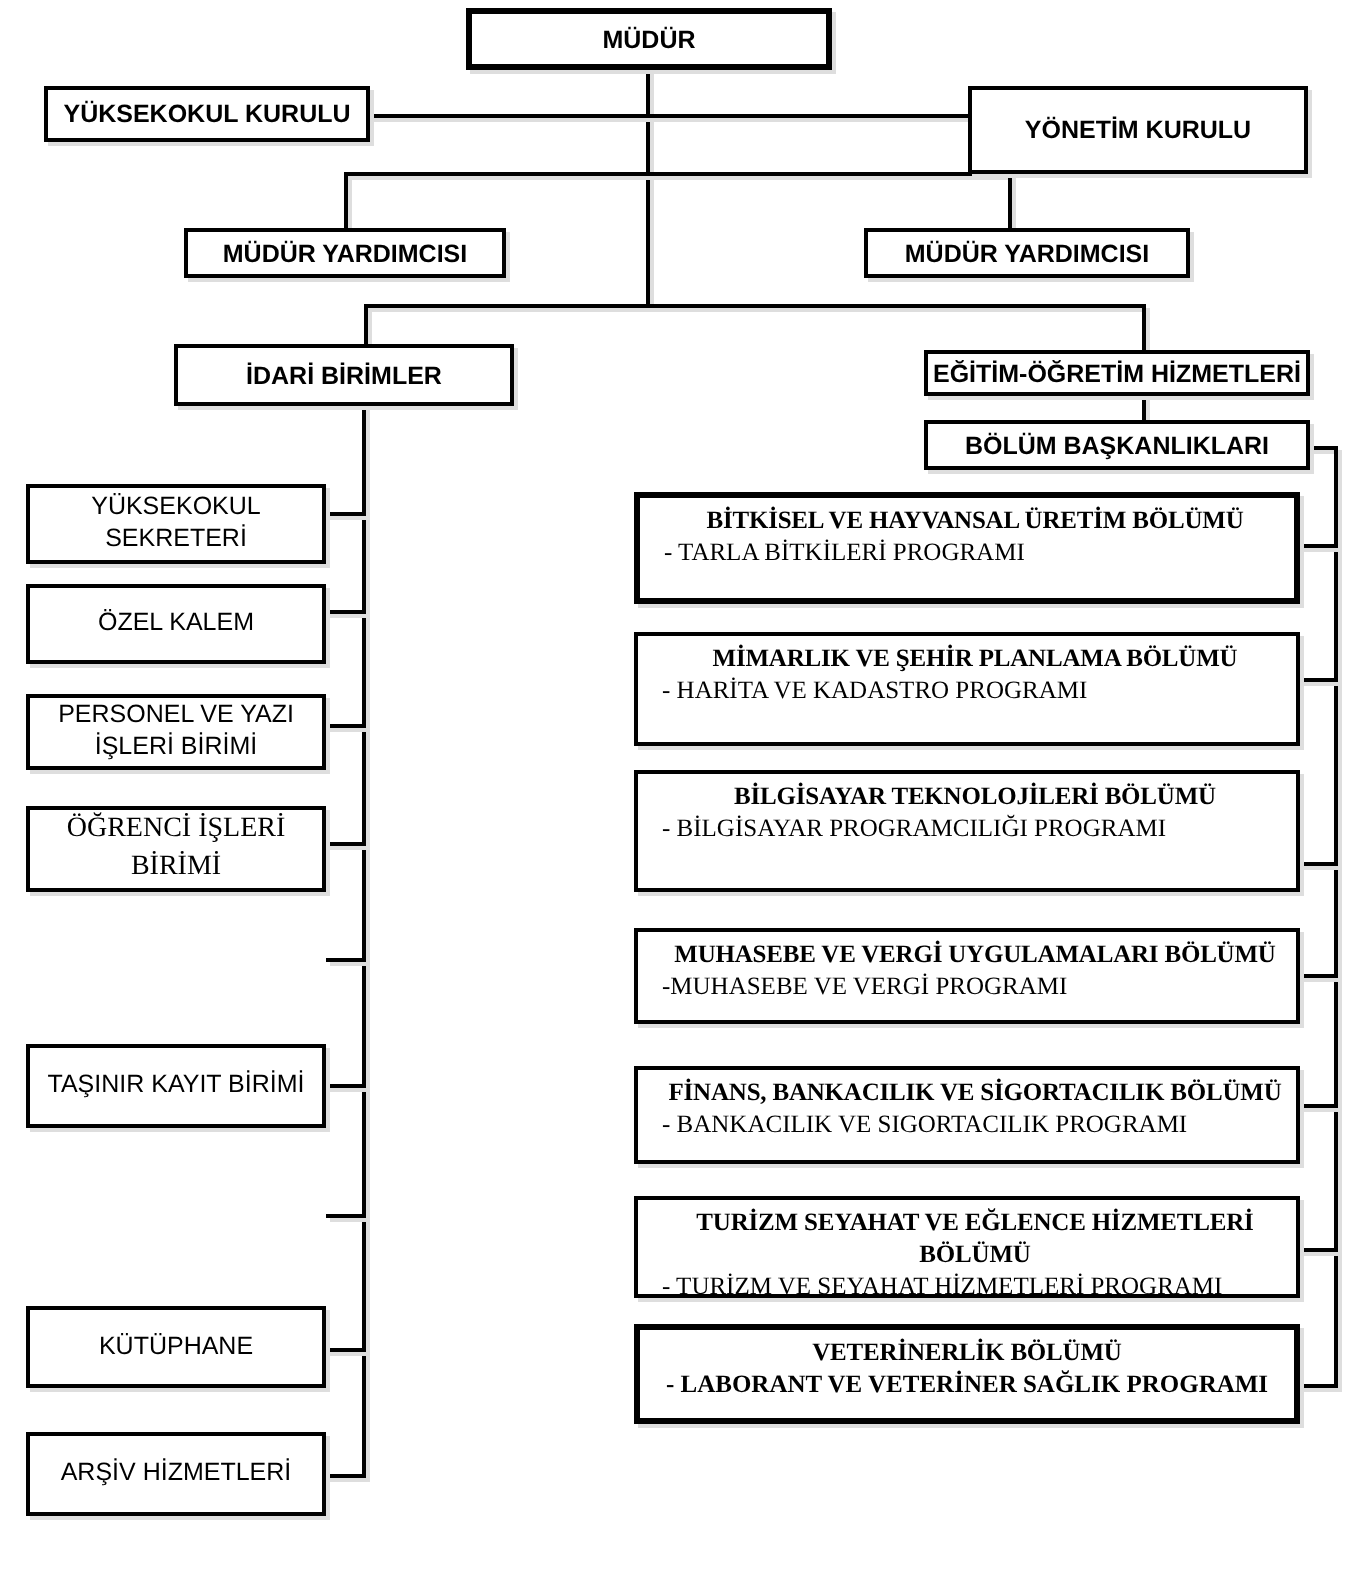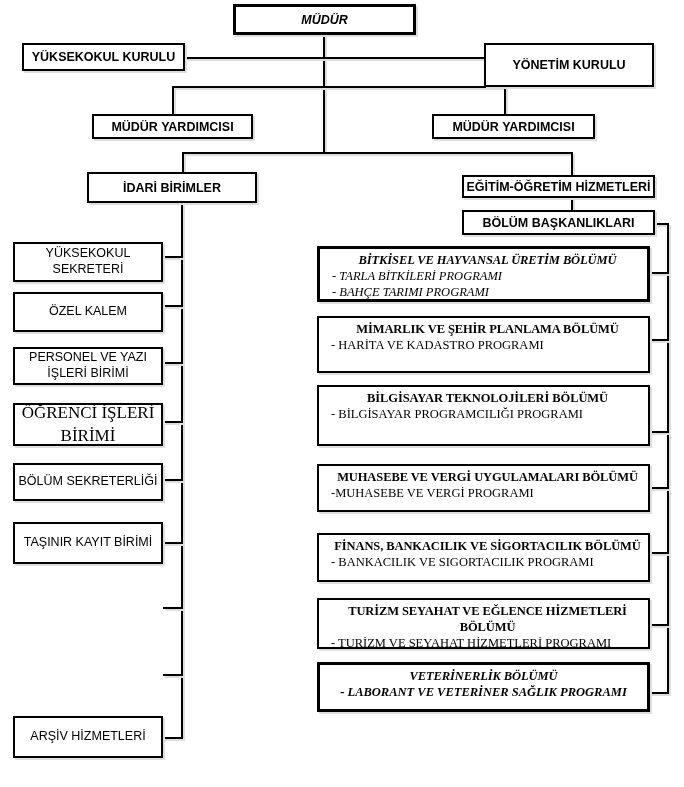--- a/index.html
+++ b/index.html
@@ -5,28 +5,28 @@
   html,body { margin:0; padding:0; background:#ffffff; }
   .stage {
     position:relative; width:684px; height:787px; background:#ffffff;
     font-family:"Liberation Sans", sans-serif; color:#000; overflow:hidden;
   }
   .box {
     position:absolute; box-sizing:border-box; background:#ffffff;
     border:2px solid #000; display:flex; align-items:center; justify-content:center;
     text-align:center; box-shadow:2px 2px 0 #dedede;
   }
-  .b3 { border-width:3px;font-style:italic; }
+  .b3 { border-width:3px; }
   .toplabel { font-weight:bold; font-size:12.5px; letter-spacing:0; }
   .unit {
     font-weight:normal; font-size:12.5px; white-space:pre-line; line-height:1.25;
     padding:0 2px;
   }
   .unit-serif {
-    font-family:"Liberation Serif", serif; font-weight:normal; font-size:17px;
+    font-family:"Liberation Serif", serif; font-weight:normal; font-size:14px;
     line-height:1.3;
     text-align:center;
   }
   .dept {
     display:block; text-align:left; padding:3px 4px 11px 12px;
   }
   .dept-title {
     display:block; text-align:center; font-family:"Liberation Serif", serif;
     font-weight:bold; font-size:12.5px; line-height:16px; letter-spacing:-0.1px;
   }
@@ -96,32 +96,31 @@
 SEKRETERİ</div>
 
   <div class="box unit" style="left:13px;top:292px;width:150px;height:40px">ÖZEL KALEM</div>
 
   <div class="box unit" style="left:13px;top:347px;width:150px;height:38px">PERSONEL VE YAZI
 İŞLERİ BİRİMİ</div>
 
   <div class="box unit unit-serif" style="left:13px;top:403px;width:150px;height:43px">ÖĞRENCİ İŞLERİ
 BİRİMİ</div>
 
-  <div class="box unit" style="left:13px;top:463px;width:150px;height:38px">BÖLÜM SEKRETERLİĞİ</div>
 
   <div class="box unit" style="left:13px;top:522px;width:150px;height:42px">TAŞINIR KAYIT BİRİMİ</div>
 
 
+  <div class="box unit" style="left:13px;top:653px;width:150px;height:41px">KÜTÜPHANE</div>
 
   <div class="box unit" style="left:13px;top:716px;width:150px;height:42px">ARŞİV HİZMETLERİ</div>
 
   <div class="box b3 dept" style="left:317px;top:246px;width:333px;height:56px">
     <span class="dept-title">BİTKİSEL VE HAYVANSAL ÜRETİM BÖLÜMÜ</span>
     <span class="prog">- TARLA BİTKİLERİ PROGRAMI</span>
-    <span class="prog">- BAHÇE TARIMI PROGRAMI</span>
   </div>
 
   <div class="box dept" style="left:317px;top:316px;width:333px;height:57px">
     <span class="dept-title">MİMARLIK VE ŞEHİR PLANLAMA BÖLÜMÜ</span>
     <span class="prog">- HARİTA VE KADASTRO PROGRAMI</span>
   </div>
 
   <div class="box dept" style="left:317px;top:385px;width:333px;height:61px">
     <span class="dept-title">BİLGİSAYAR TEKNOLOJİLERİ BÖLÜMÜ</span>
     <span class="prog">- BİLGİSAYAR PROGRAMCILIĞI PROGRAMI</span>

